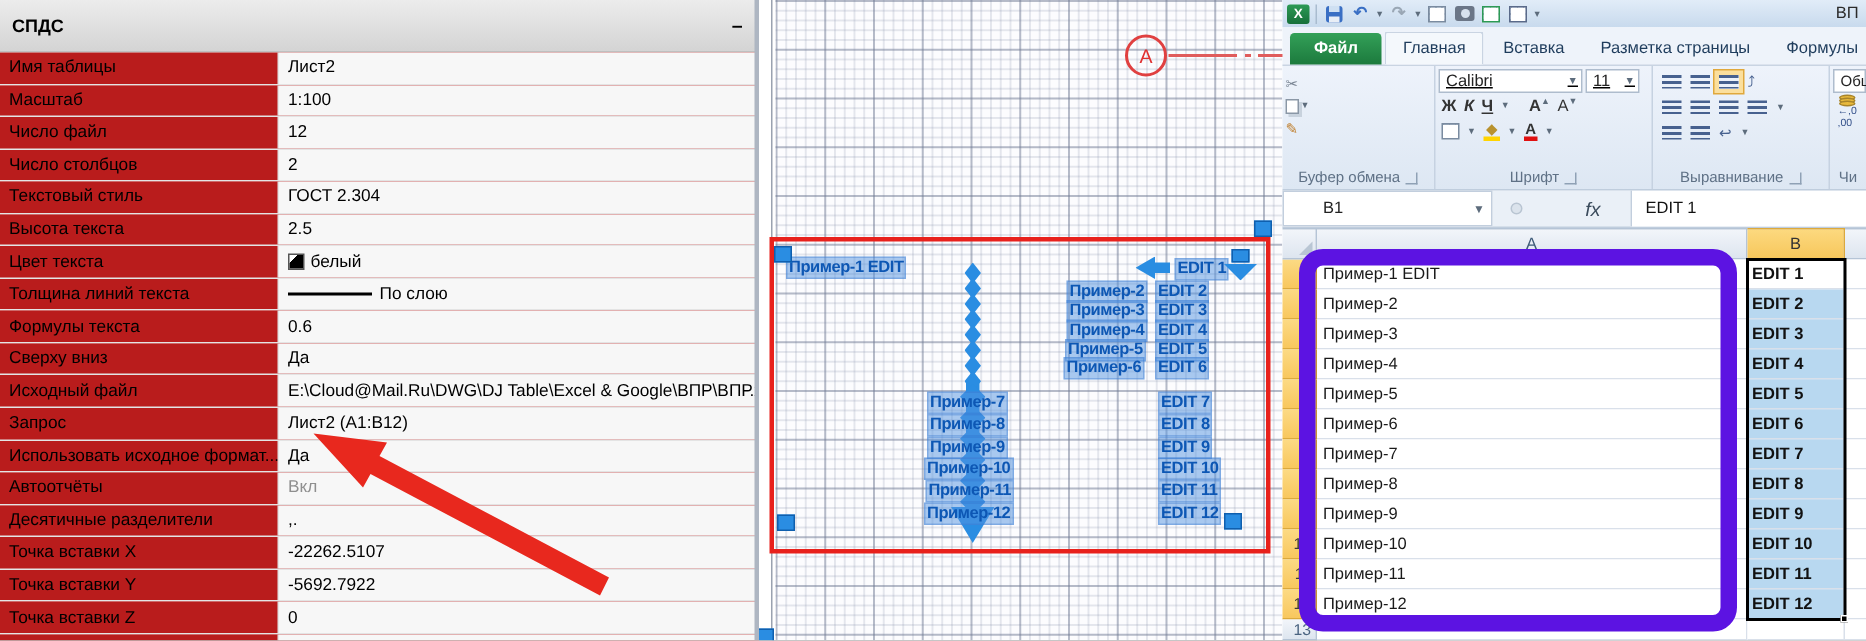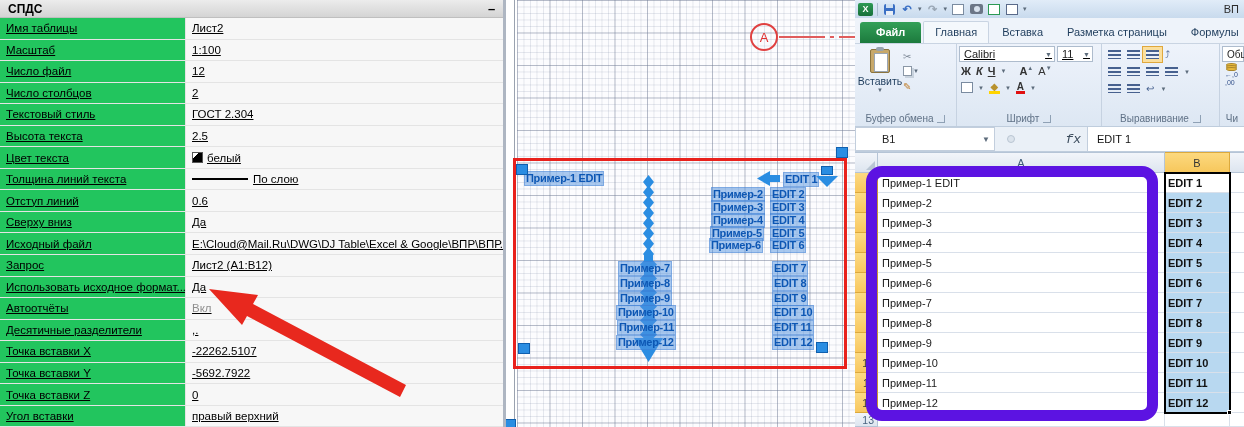--- a/index.html
+++ b/index.html
@@ -3,26 +3,26 @@
 <meta charset="utf-8">
 <style>
   * { box-sizing:border-box; margin:0; padding:0; }
   html,body { background:#888; }
   .root { position:relative; width:1244px; height:427px; overflow:hidden;
           font-family:"Liberation Sans",sans-serif; background:#fff; }
 
   
   .panel { position:absolute; left:0; top:0; width:506px; height:427px; background:#fff; }
   .panel-header { height:18px; background:linear-gradient(#ececec,#d4d4d4);
-    border-bottom:1px solid #bfbfbf; display:flex; align-items:center; padding:0 8px;
+    border-bottom:1px solid #bfbfbf; display:flex; align-items:center; padding:17px 8px;
     font-size:12px; font-weight:bold; color:#000;justify-content:flex-end; }
   .panel-min { margin-left:auto; width:13px; height:13px; display:flex; align-items:center;
     justify-content:center; font-weight:bold; font-size:13px; line-height:6px; cursor:default; }
   .prop-row { display:flex; height:21.55px; border-bottom:1px solid #e4e4e4;
-    font-size:11.5px; color:#000; align-items:center; background:#22c55e;text-decoration:underline; }
+    font-size:11.5px; color:#000; align-items:center; background:#b91c1c; }
   .prop-label { width:186px; align-self:stretch; display:flex; align-items:center;
     padding-left:6px; border-right:1px solid #e4e4e4; white-space:nowrap; overflow:hidden; }
   .prop-value { flex:1; padding-left:6px; white-space:nowrap; overflow:hidden;
     display:flex; align-items:center; background:#f7f7f7; align-self:stretch; }
   .prop-value.muted { color:#8f8f8f; }
   .swatch { display:none; width:11px; height:11px; margin-right:4px;
     background:linear-gradient(135deg,#fff 30%,#000 30%); border:1px solid #555; }
   .line-sample { display:none; width:56px; height:2px; background:#000; margin-right:5px; }
   .panel-edge { position:absolute; right:0; top:0; width:3px; height:427px; background:#aeb6c2; }
 
@@ -141,21 +141,21 @@
   .dec { font-size:7px; color:#33508a; line-height:8px; }
 
   .fbar { height:25px; display:flex; align-items:stretch; background:#eaf0f7;
     border-bottom:1px solid #bfcddd; }
   .namebox { width:140px; background:#fff; border:1px solid #c2cedd; display:flex;
     align-items:center; font-size:11px; color:#222; padding-left:26px; }
   .namebox .dd { margin-left:auto; margin-right:4px; font-size:8px; color:#5d6c7c; }
   .fb-mid { width:92px; display:flex; align-items:center; position:relative; }
   .fb-dot { position:absolute; left:12px; width:8px; height:8px; border-radius:50%;
     background:#dbe3ec; border:1px solid #b9c5d2; }
-  .fx { margin-left:auto; margin-right:6px; font-family:Liberation Mono, monospace;
+  .fx { margin-left:auto; margin-right:20px; font-family:Liberation Sans, sans-serif;
     font-style:italic; font-size:13px; color:#3b4b5c; }
   .fb-input { flex:1; background:#fff; border-left:1px solid #c2cedd; display:flex;
     align-items:center; padding-left:9px; font-size:11px; color:#111; }
 
   .sheet { position:absolute; left:0; top:152px; width:389px; height:275px; background:#fff; }
   .hdr-row { display:flex; height:21px; }
   .sel-all { width:23px; background:linear-gradient(#f2f5fa,#dde5ef); border:1px solid #b5c4d6;
     border-left:none; position:relative; }
   .sel-all:before { content:""; position:absolute; right:2px; bottom:2px;
     border-left:9px solid transparent; border-bottom:9px solid #b9c6d4; }
@@ -251,21 +251,21 @@
       </div>
         <div class="prop-row">
         <div class="prop-label">Толщина линий текста</div>
         <div class="prop-value">
 
           <span class="line-sample" style="display: inline-block;"></span>
           <span>По слою</span>
         </div>
       </div>
         <div class="prop-row">
-        <div class="prop-label">Отступ линий</div>
+        <div class="prop-label">Формулы текста</div>
         <div class="prop-value">
 
           <span>0.6</span>
         </div>
       </div>
         <div class="prop-row">
         <div class="prop-label">Сверху вниз</div>
         <div class="prop-value">
 
           <span>Да</span>
@@ -451,25 +451,20 @@
         <div class="tab">
         <span>Разметка страницы</span>
       </div>
         <div class="tab">
         <span>Формулы</span>
       </div>
       </div>
 
     <div class="ribbon">
       <div class="rgroup g-clip">
-        <div class="paste-big">
-          <span class="clipboard"></span>
-          <span class="paste-label">Вставить</span>
-          <span class="tiny-tri">▼</span>
-        </div>
         <div class="clip-mini">
           <span class="mini scissors">✂</span>
           <span class="mini">
               <span class="copy-ic"></span>
               <span class="tiny-tri">▼</span>
             </span>
           <span class="mini brush">✎</span>
         </div>
         <div class="rgroup-label" style="position:absolute; left:0; right:0; bottom:0;">
           <span>Буфер обмена</span>

